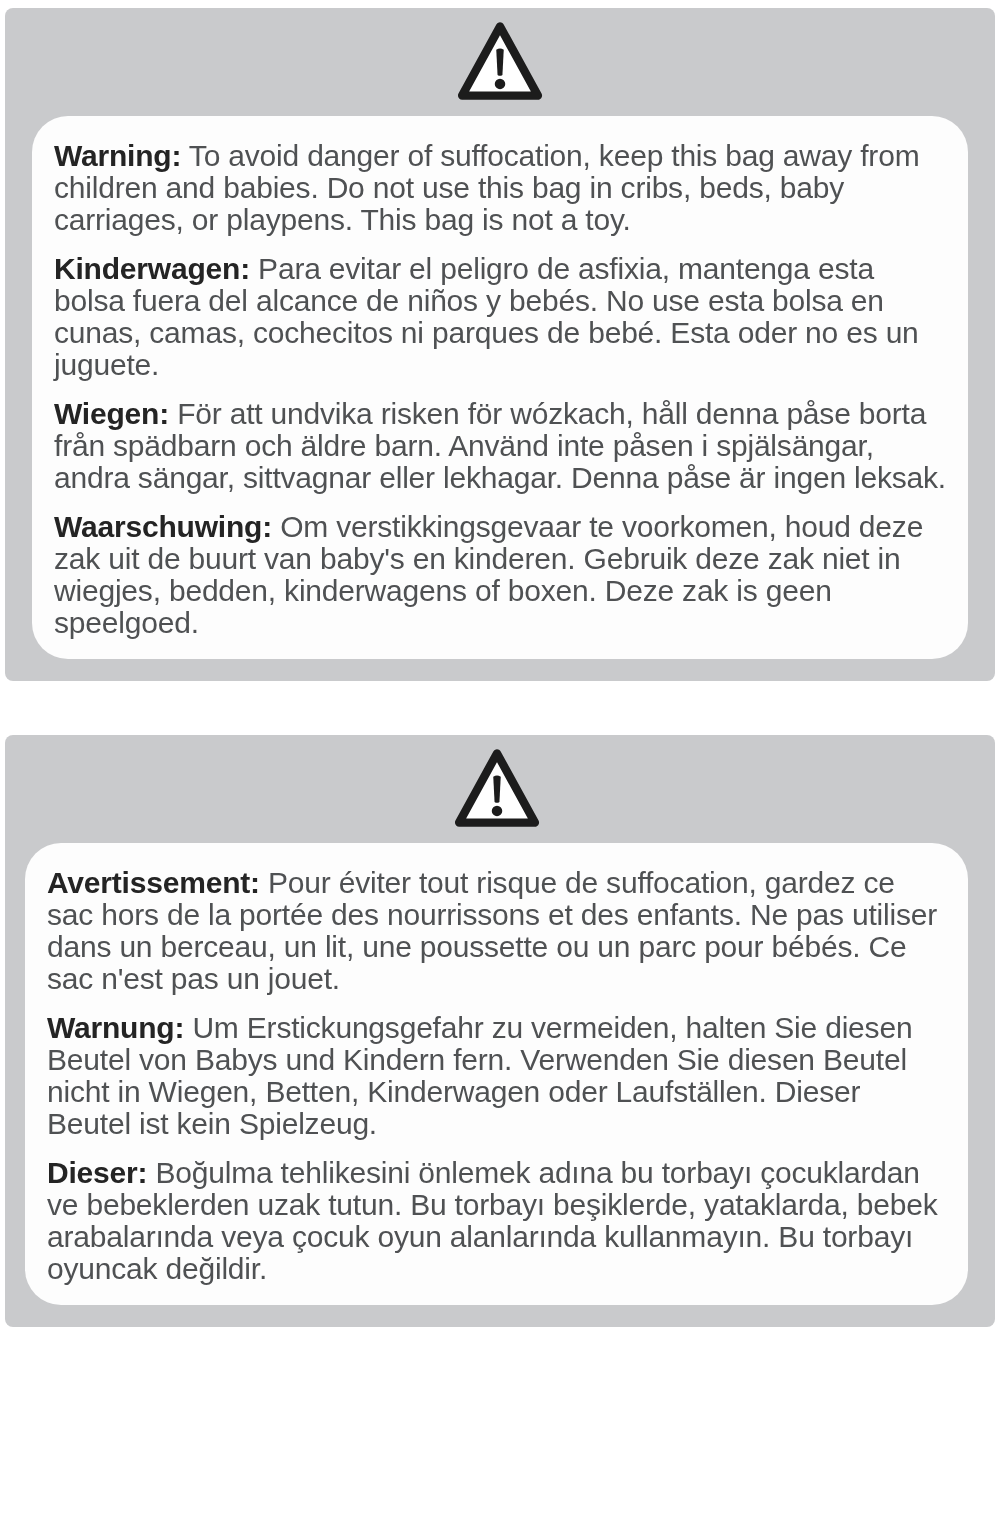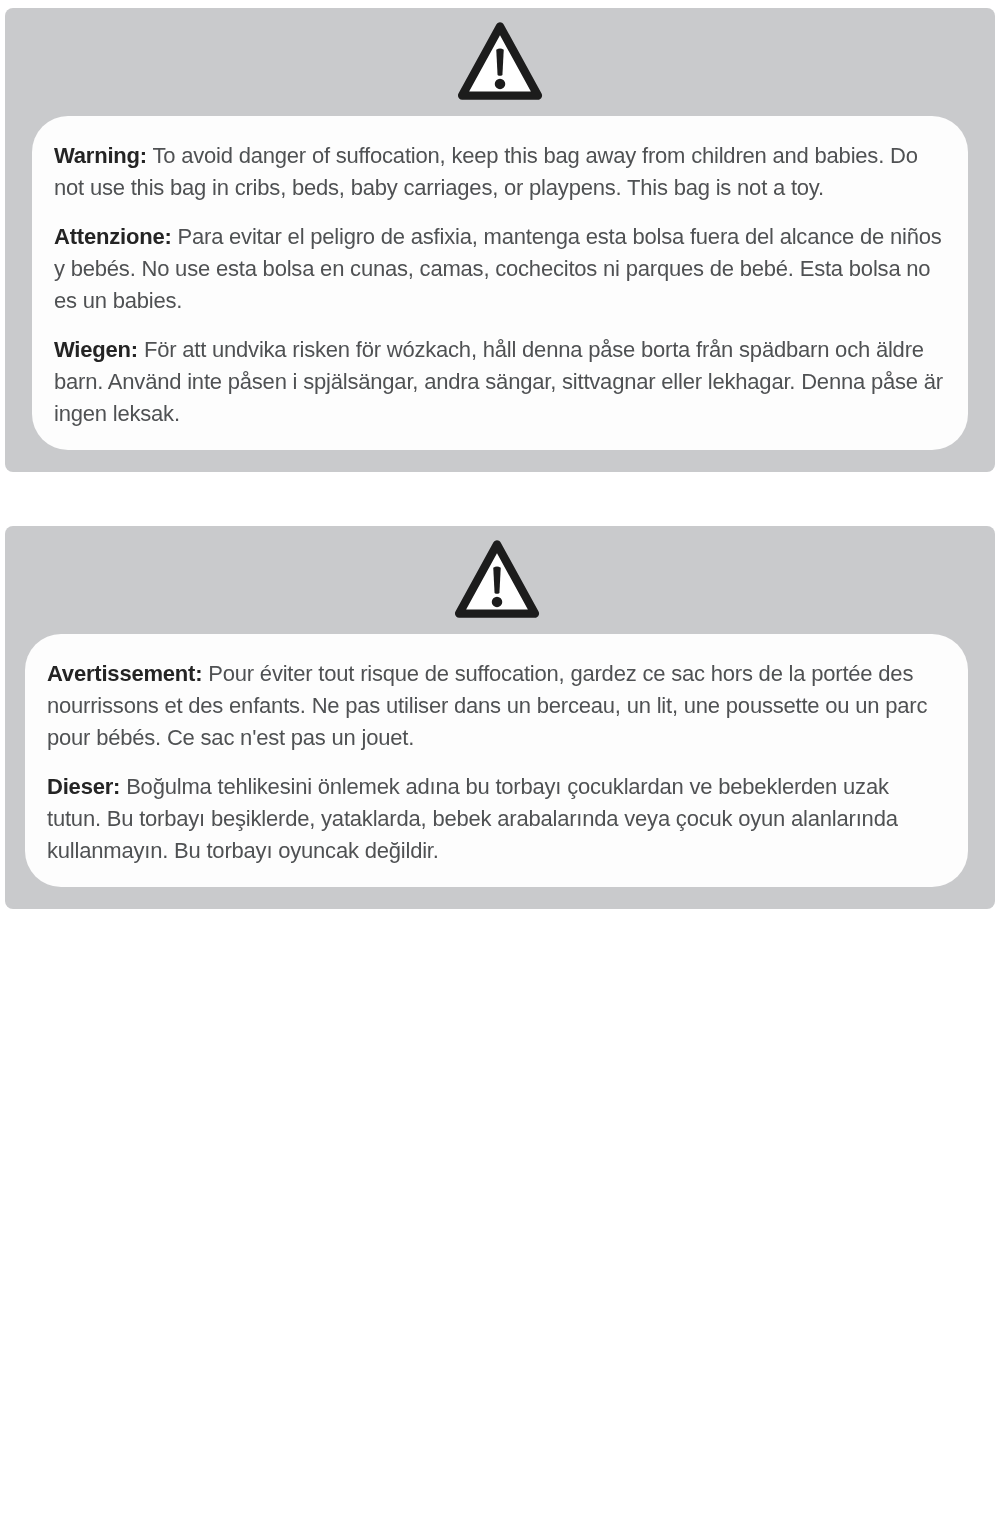--- a/index.html
+++ b/index.html
@@ -36,21 +36,21 @@
   .tri-row svg {
     display: block;
   }
   .card {
     background: #fdfdfd;
     border-radius: 36px;
     padding: 24px 20px 20px 22px;
   }
   .card p {
     margin: 0 0 17px 0;
-    font-size: 22px;
+    font-size: 30px;
     line-height: 32px;
     color: #4f5153;
     letter-spacing: -0.2px;
   }
   .card p:last-child {
     margin-bottom: 0;
   }
   .card p strong {
     color: #242424;
     font-weight: 700;
@@ -68,43 +68,51 @@
         <path d="M46 34 Q50 31.5 54 34 L52.6 61 Q50 62.8 47.4 61 Z" fill="#1c1c1c"></path>
         <circle cx="50" cy="70.5" r="5.6" fill="#1c1c1c"></circle>
       </svg>
     </div>
     <div class="card">
       <p>
         <strong>Warning:</strong>
         <span>To avoid danger of suffocation, keep this bag away from children and babies. Do not use this bag in cribs, beds, baby carriages, or playpens. This bag is not a toy.</span>
       </p>
       <p>
-        <strong>Attenzione:</strong>
-        <span>Para evitar el peligro de asfixia, mantenga esta bolsa fuera del alcance de niños y bebés. No use esta bolsa en cunas, camas, cochecitos ni parques de bebé. Esta bolsa no es un babies.</span>
+        <strong>Kinderwagen:</strong>
+        <span>Para evitar el peligro de asfixia, mantenga esta bolsa fuera del alcance de niños y bebés. No use esta bolsa en cunas, camas, cochecitos ni parques de bebé. Esta oder no es un juguete.</span>
       </p>
       <p>
         <strong>Wiegen:</strong>
         <span>För att undvika risken för wózkach, håll denna påse borta från spädbarn och äldre barn. Använd inte påsen i spjälsängar, andra sängar, sittvagnar eller lekhagar. Denna påse är ingen leksak.</span>
+      </p>
+      <p>
+        <strong>Waarschuwing:</strong>
+        <span>Om verstikkingsgevaar te voorkomen, houd deze zak uit de buurt van baby's en kinderen. Gebruik deze zak niet in wiegjes, bedden, kinderwagens of boxen. Deze zak is geen speelgoed.</span>
       </p>
     </div>
   </section>
 
   <section class="panel">
     <div class="tri-row">
       <svg width="94" height="86" viewBox="0 0 100 92" aria-hidden="true">
         <path d="M50 9 L90.5 83 L9.5 83 Z" fill="#ffffff" stroke="#1c1c1c" stroke-width="9" stroke-linejoin="round"></path>
         <path d="M46 34 Q50 31.5 54 34 L52.6 61 Q50 62.8 47.4 61 Z" fill="#1c1c1c"></path>
         <circle cx="50" cy="70.5" r="5.6" fill="#1c1c1c"></circle>
       </svg>
     </div>
     <div class="card">
       <p>
         <strong>Avertissement:</strong>
         <span>Pour éviter tout risque de suffocation, gardez ce sac hors de la portée des nourrissons et des enfants. Ne pas utiliser dans un berceau, un lit, une poussette ou un parc pour bébés. Ce sac n'est pas un jouet.</span>
       </p>
       <p>
+        <strong>Warnung:</strong>
+        <span>Um Erstickungsgefahr zu vermeiden, halten Sie diesen Beutel von Babys und Kindern fern. Verwenden Sie diesen Beutel nicht in Wiegen, Betten, Kinderwagen oder Laufställen. Dieser Beutel ist kein Spielzeug.</span>
+      </p>
+      <p>
         <strong>Dieser:</strong>
         <span>Boğulma tehlikesini önlemek adına bu torbayı çocuklardan ve bebeklerden uzak tutun. Bu torbayı beşiklerde, yataklarda, bebek arabalarında veya çocuk oyun alanlarında kullanmayın. Bu torbayı oyuncak değildir.</span>
       </p>
     </div>
   </section>
 
 </div>
 
 </body></html>

